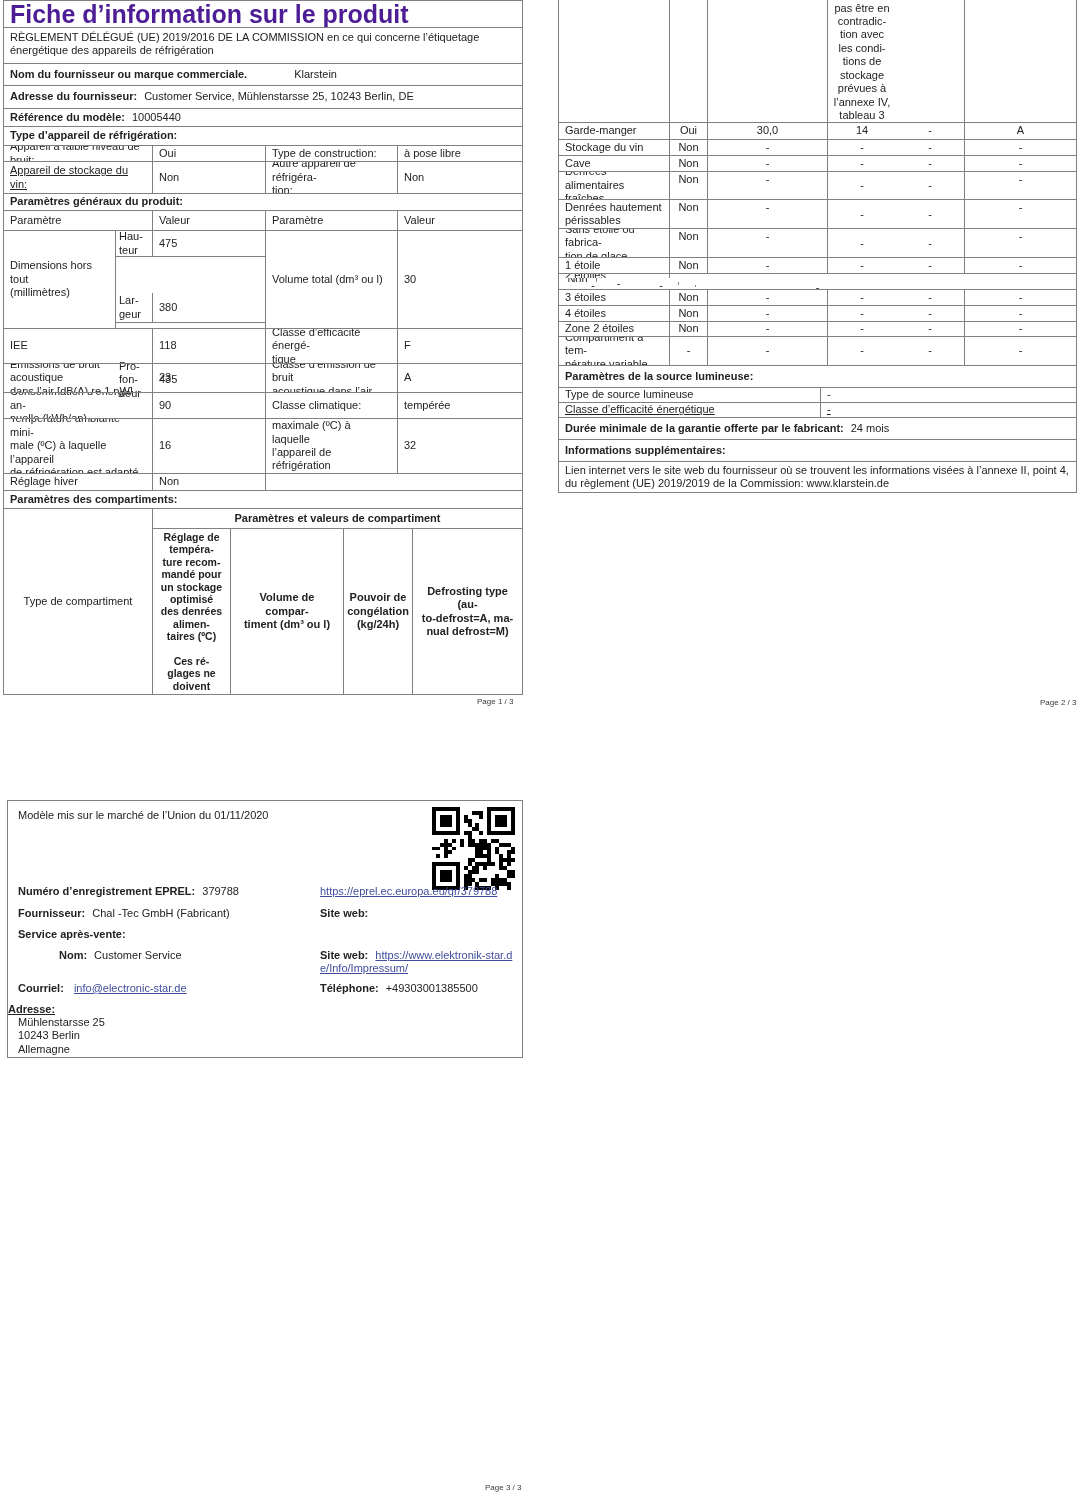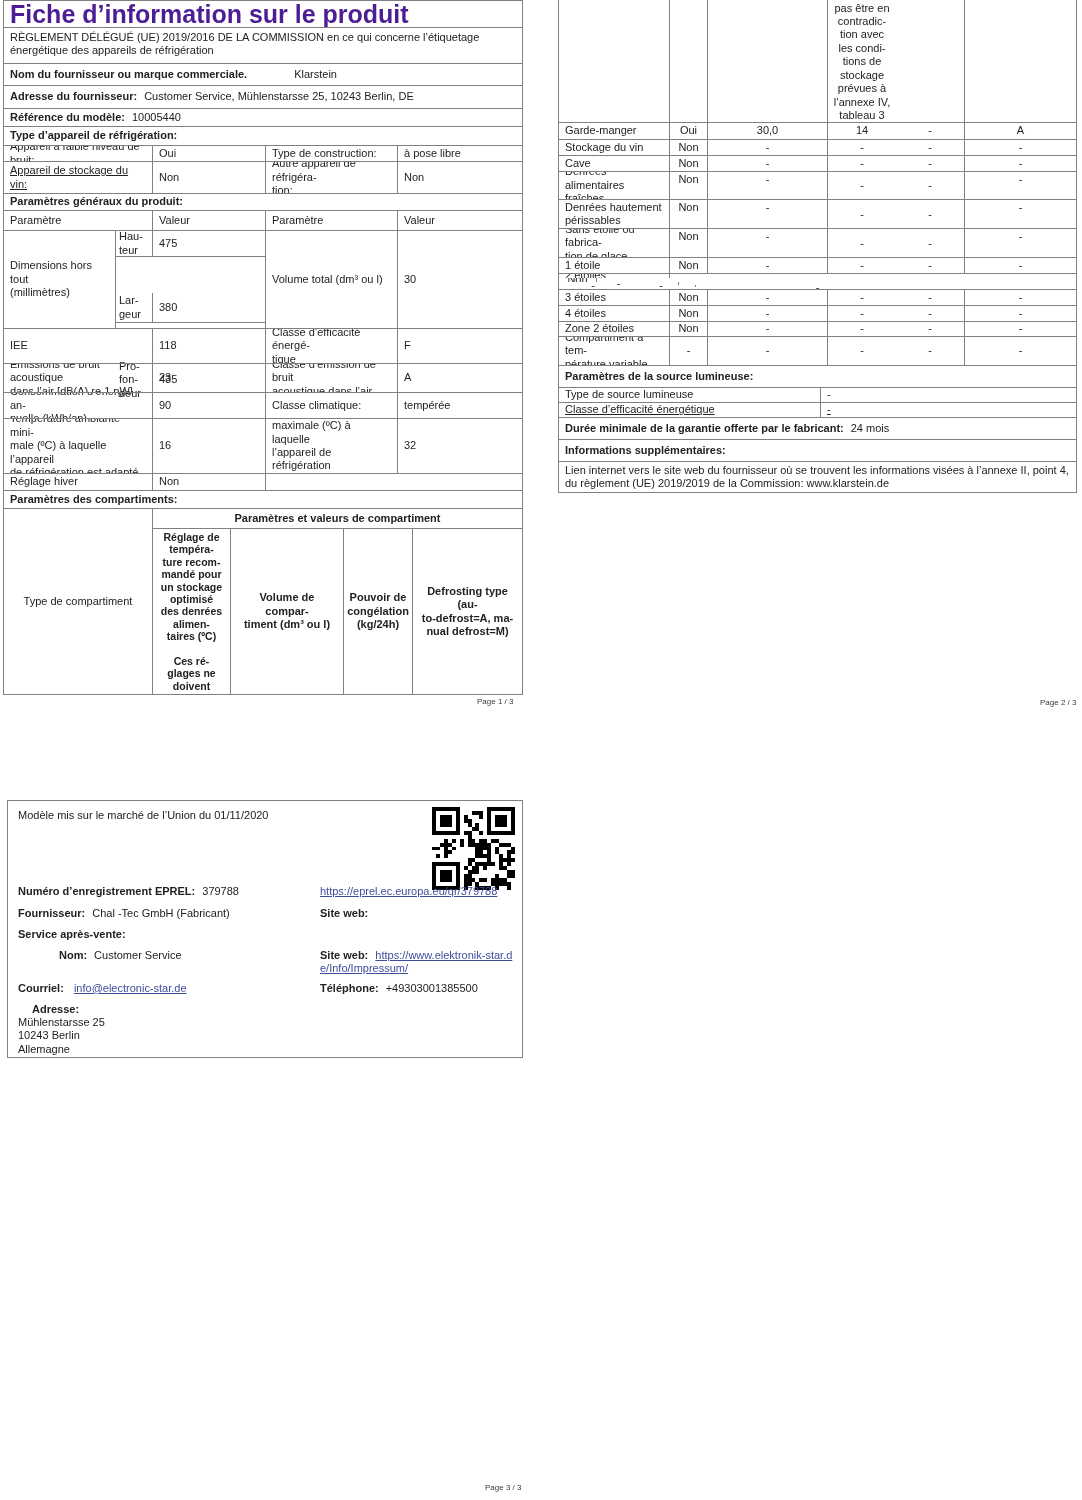--- a/index.html
+++ b/index.html
@@ -572,19 +572,19 @@
   </div>
 
   <div class="abs" style="left:10px;top:181px;">
     <span class="b">Courriel:</span>
     <span class="link gap">info@electronic-star.de</span>
   </div>
   <div class="abs" style="left:312px;top:181px;">
     <span class="b">Téléphone:</span><span class="gap">+49303001385500</span>
   </div>
 
-  <div class="abs b" style="left:24px;top:202px;">Adresse:</div>
+  <div class="abs b" style="left:0;top:202px;text-decoration:underline;">Adresse:</div>
   <div class="abs pre" style="left:10px;top:215px;">Mühlenstarsse 25
 10243 Berlin
 Allemagne</div>
 </div>
 
 <span class="pagelabel" style="left:485px;top:1483px;">Page 3 / 3</span>
 
 </body></html>

